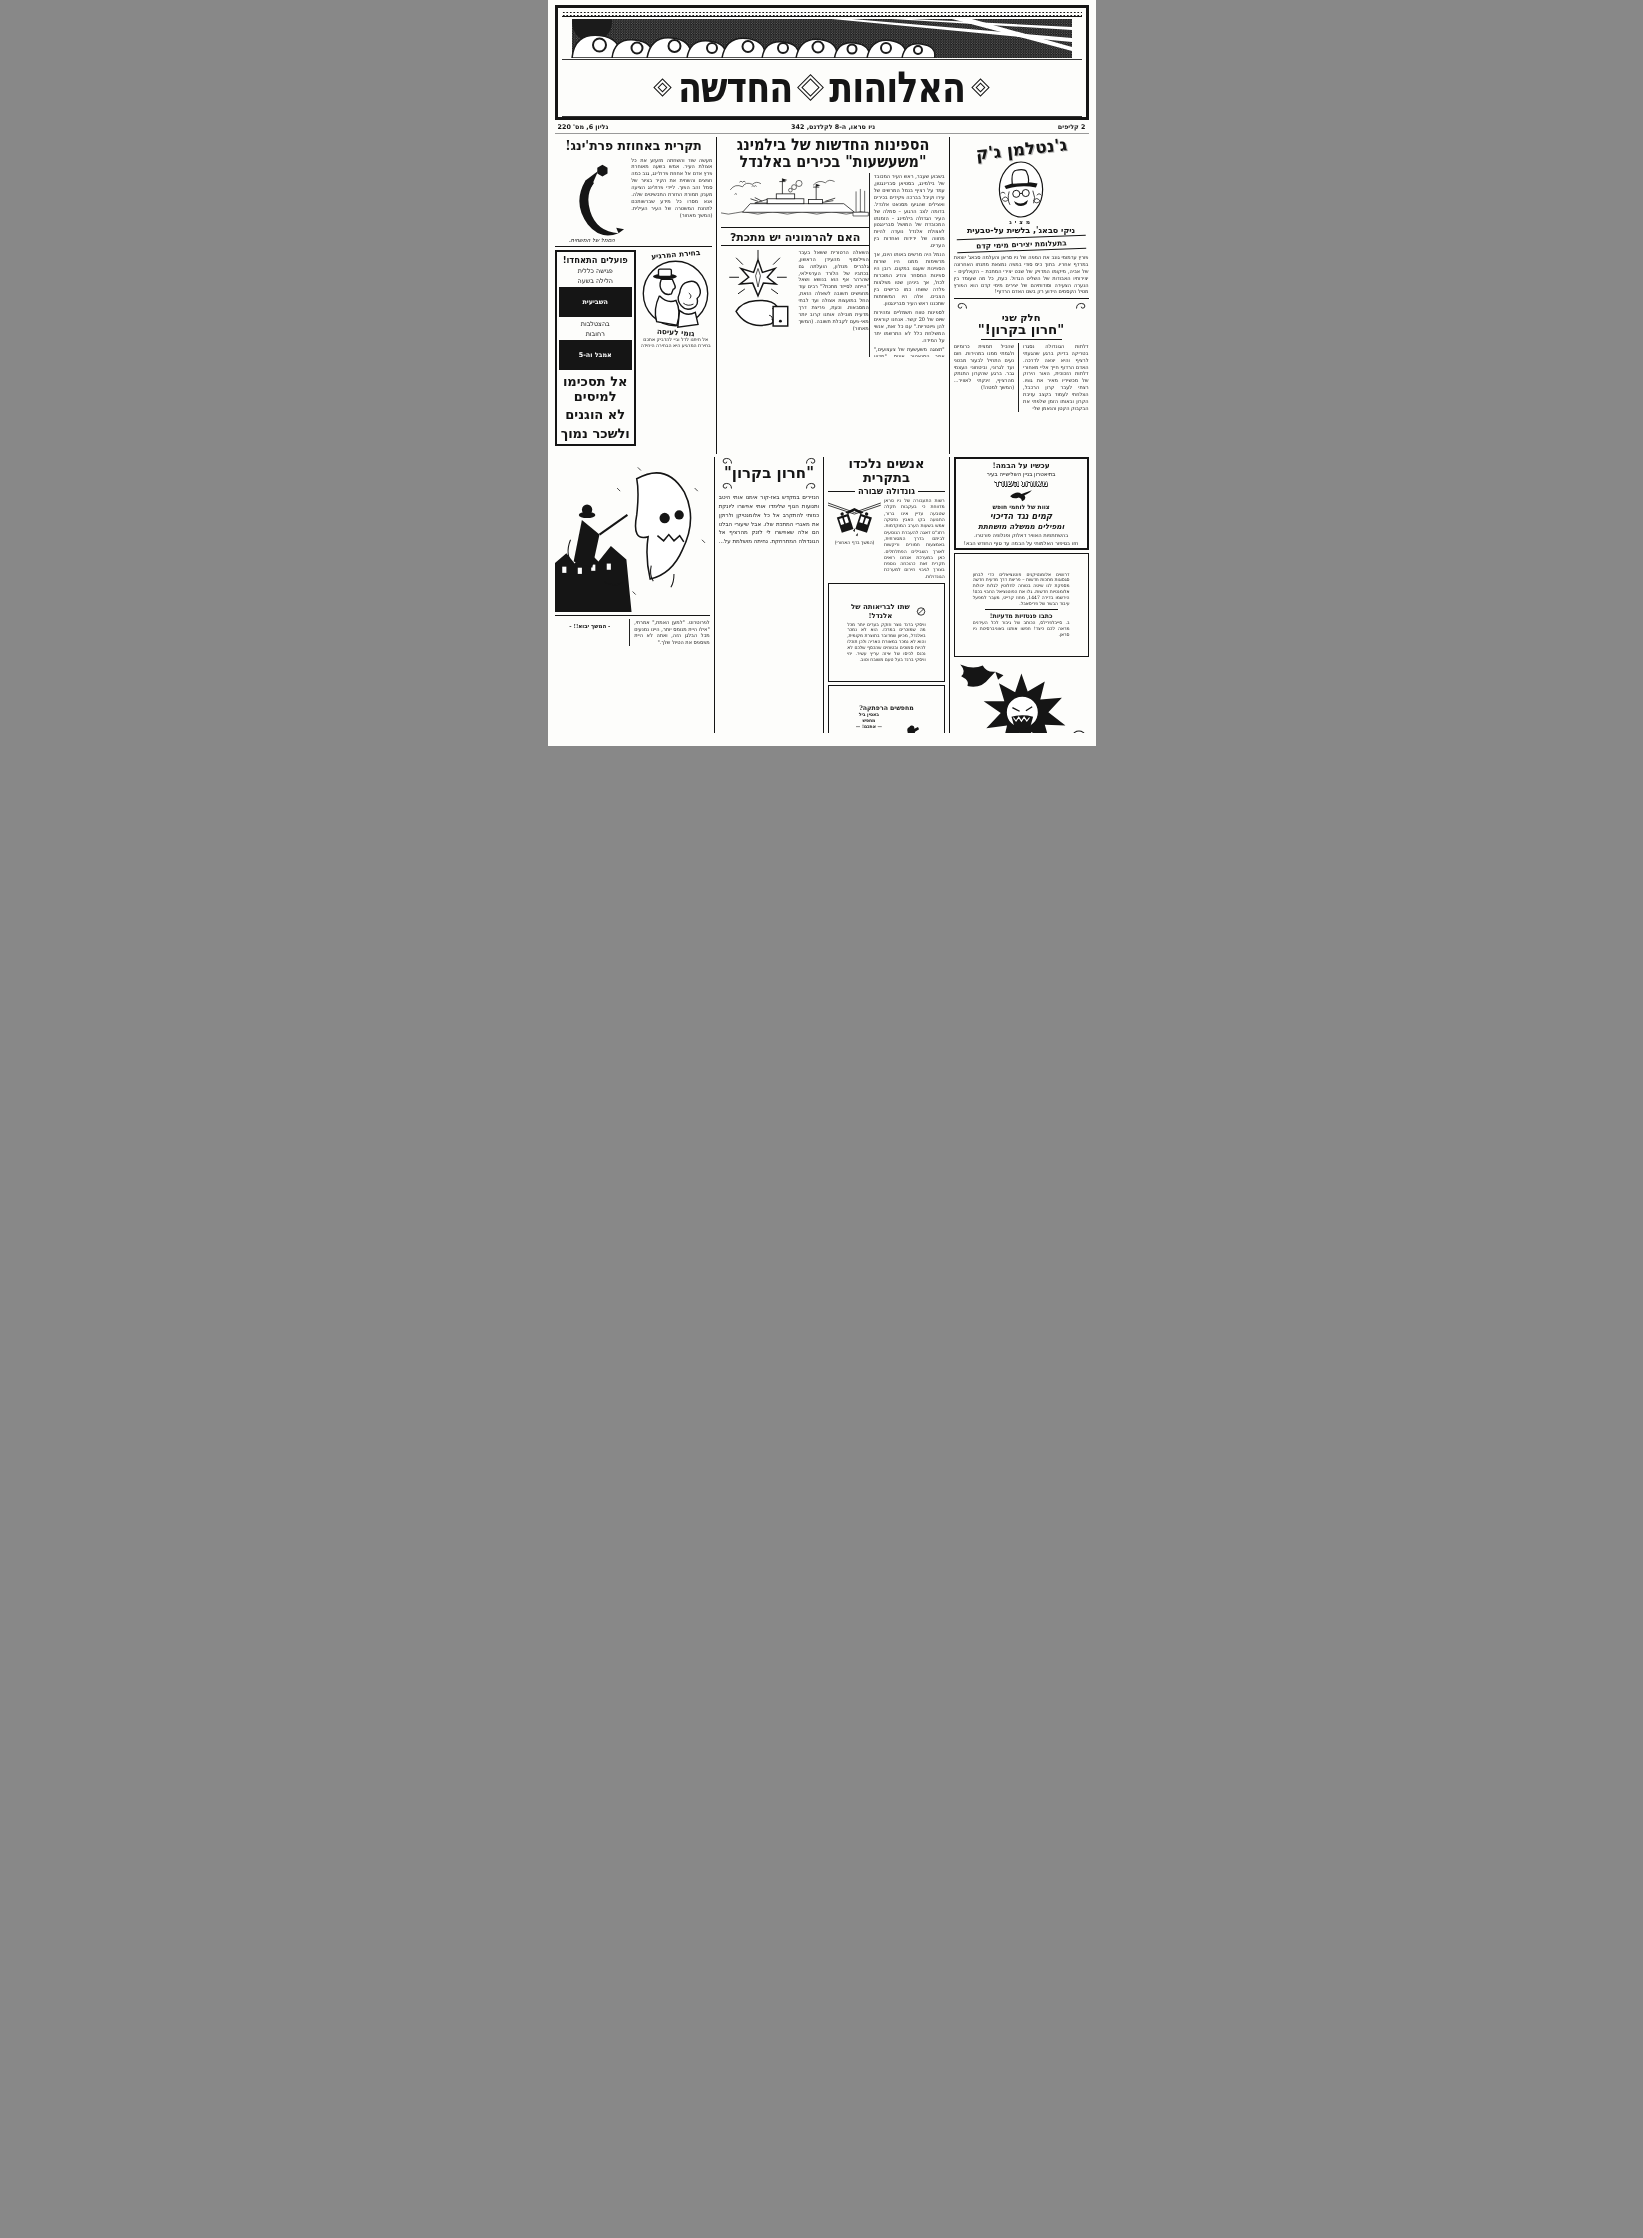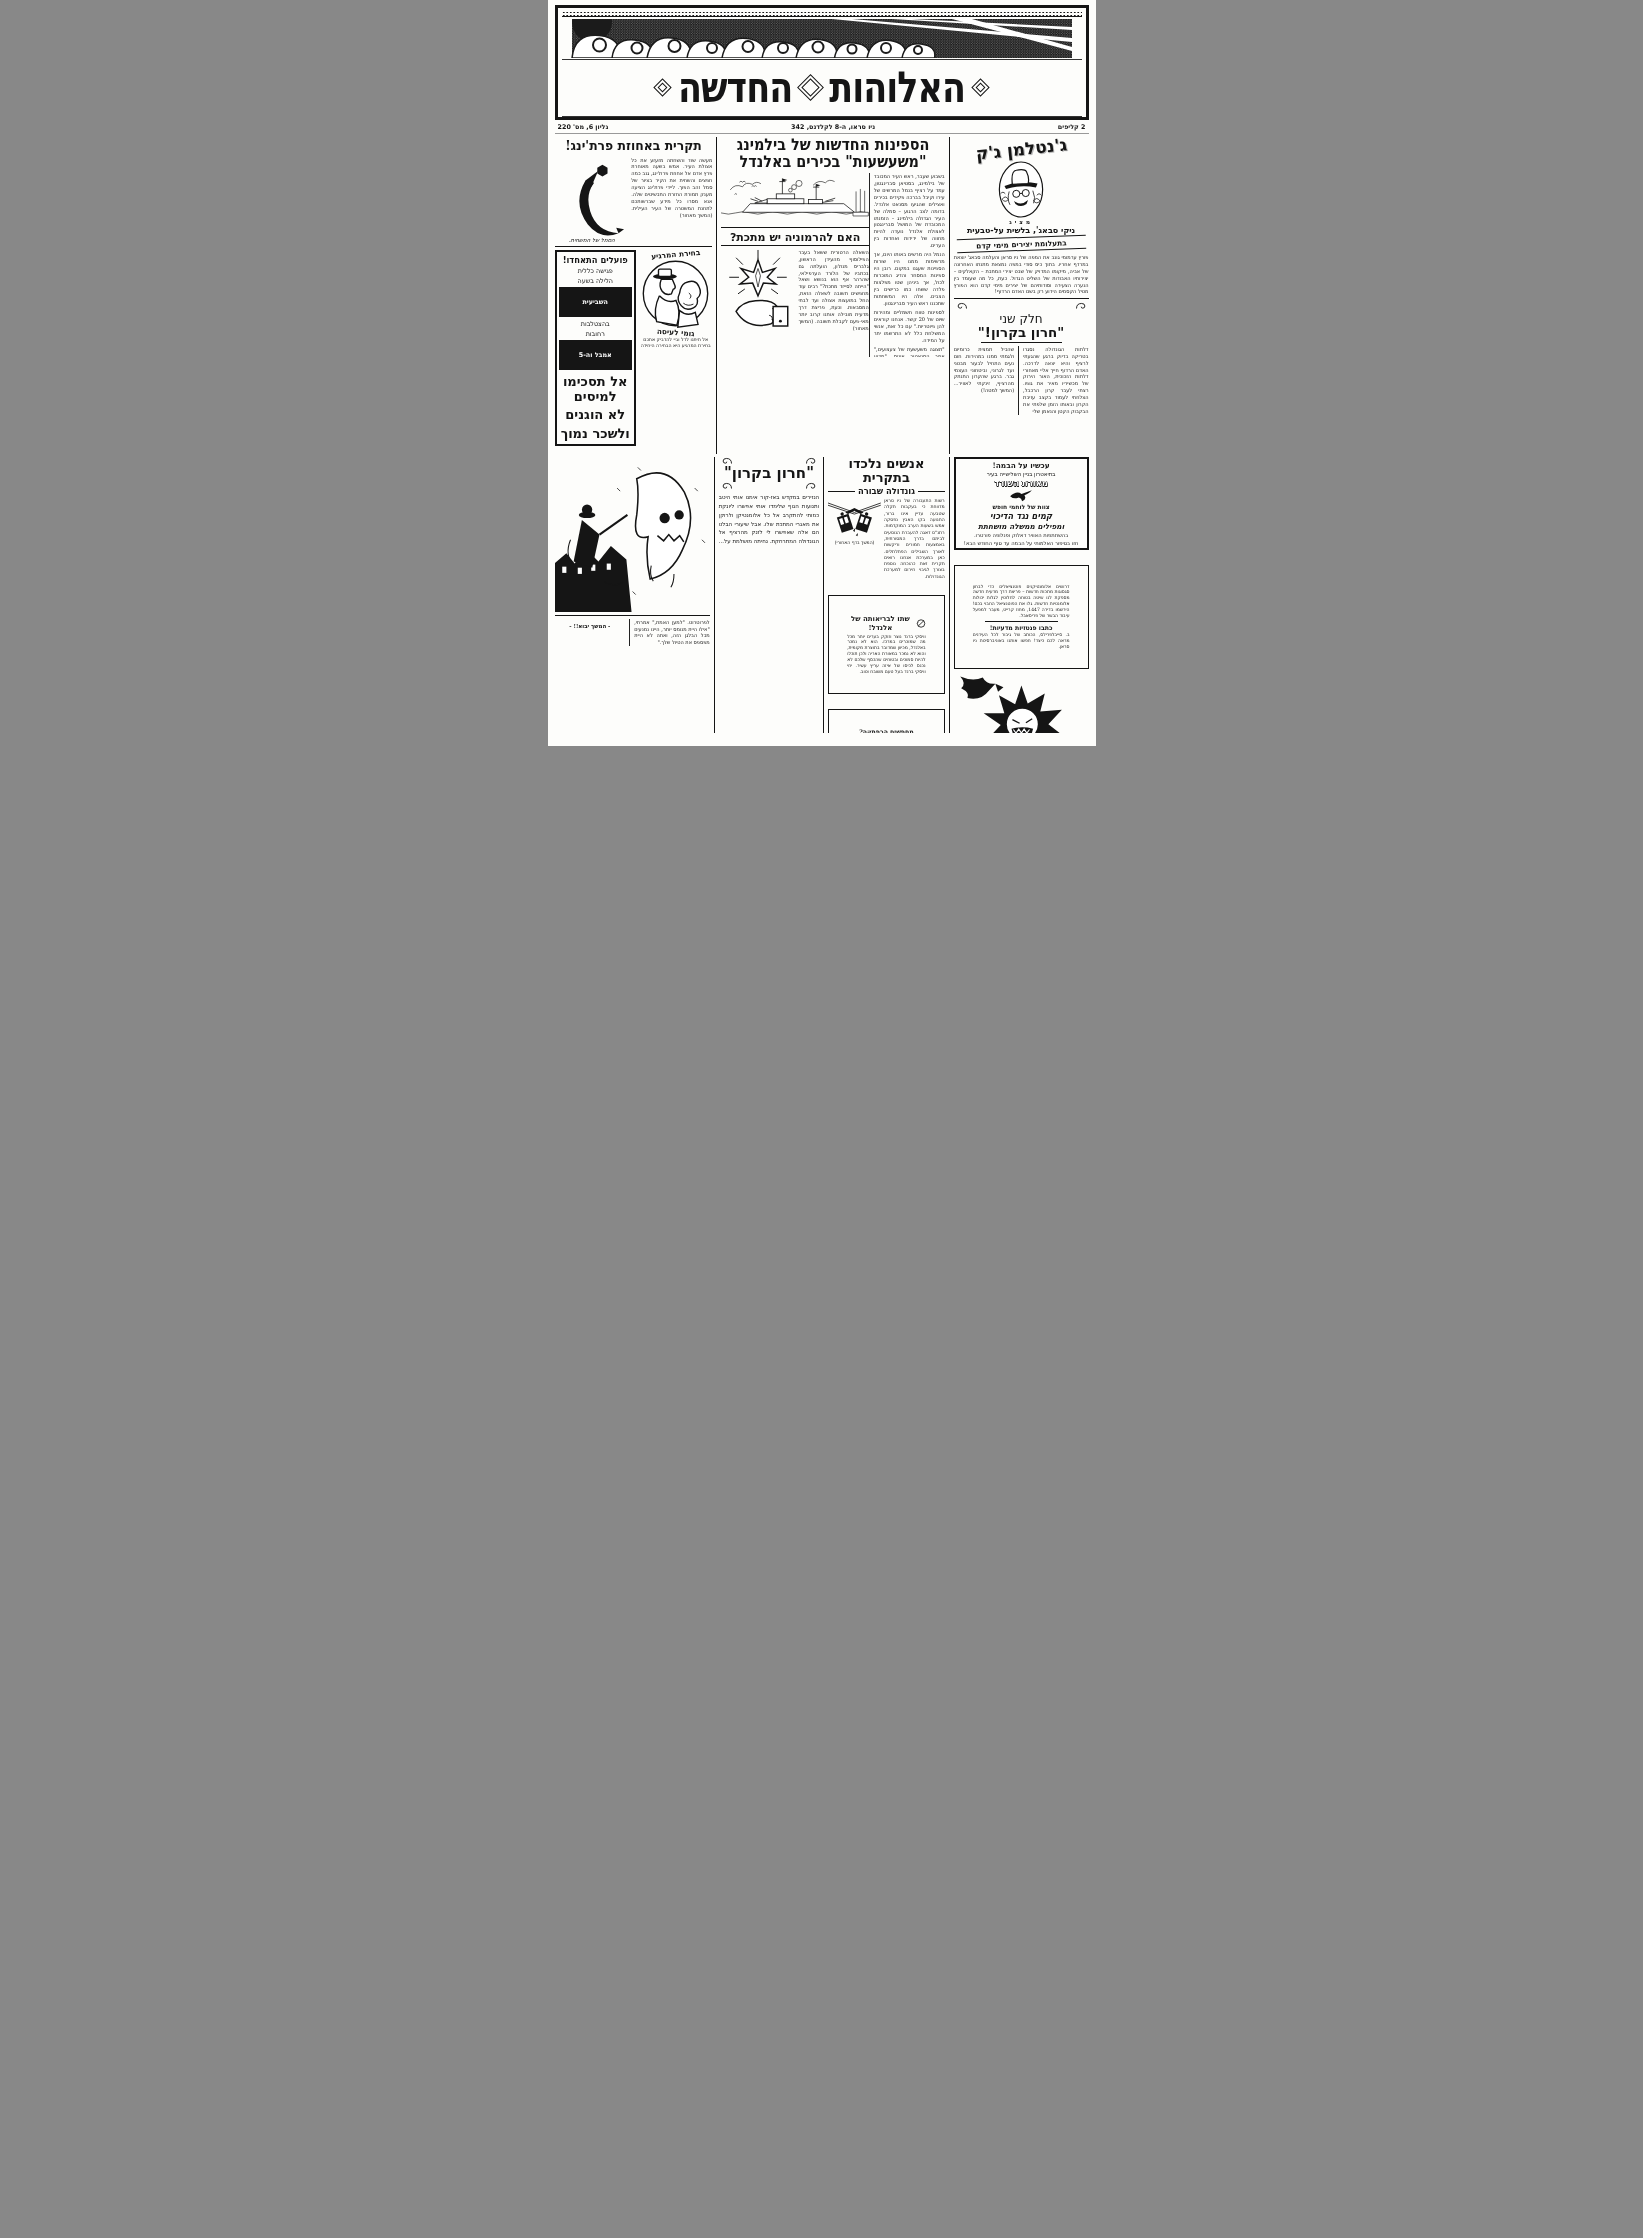--- a/index.html
+++ b/index.html
@@ -29,21 +29,21 @@
   .bt{font-size:5px; line-height:1.38; text-align:justify;}
   .bt p{margin-bottom:2.5px;}
   .hr{border-top:0.7px solid var(--ink); margin:3px 0;}
   .hr.dbl{border-top:1.5px double var(--ink);}
   
   .gj-title{font-family:"DejaVu Sans",sans-serif; font-weight:900; font-size:17px; transform:rotate(-6deg); text-align:center; text-shadow:1px 1px 0 #bbb; margin:2px 7px 1px;}
   .gj-portrait-wrap{display:flex; justify-content:center; align-items:center; gap:3px;}
   .gj-presents{font-size:5.5px; font-weight:bold; text-align:center; letter-spacing:3px;}
   .gj-sub{font-family:"DejaVu Sans",sans-serif; font-weight:900; font-size:8px; text-align:center; margin:1.5px 0;}
   .gj-banner{font-family:"DejaVu Sans",sans-serif; font-weight:900; font-size:7.4px; text-align:center; border-top:1.5px double var(--ink); border-bottom:1.5px double var(--ink); transform:rotate(-2deg); padding:1.5px 0; margin:2px 3px 3px;}
-  .kicker{font-weight:400; font-size:12px; text-align:center; margin-top:2px;}
+  .kicker{font-weight:700; font-size:10px; text-align:center; margin-top:2px;}
   .serial-head{font-family:"DejaVu Sans",sans-serif; font-weight:900; font-size:13.4px; text-align:center; line-height:1.05;}
   .serial-underline{width:60%; margin:1.5px auto 3px; border-top:1px solid var(--ink);}
   .twocol{display:grid; grid-template-columns:1fr 1fr; gap:4px;}
   .twocol > div + div{border-right:0.5px solid #222; padding-right:4px;}
   .ornrow{display:flex; justify-content:space-between; padding:0 2px; height:8px;}
   
   .ships-grid{display:grid; grid-template-columns:34% 66%; height:184px; overflow:hidden;}
   .headline-xl{font-family:"DejaVu Sans",sans-serif; font-weight:900; font-size:14.4px; line-height:1.1; text-align:center; transform:scaleY(1.1); margin:1px 0 4px;}
   .harmony-head{font-family:"DejaVu Sans",sans-serif; font-weight:900; font-size:11px; text-align:center; border-bottom:1px solid var(--ink); padding-bottom:1.5px; margin-bottom:2.5px;}
   .row{display:flex; gap:3px;}
@@ -62,21 +62,21 @@
   .gum small{font-size:4.7px; display:block; line-height:1.3;}
   
   .theater{border:1px solid var(--ink); outline:0.5px solid var(--ink); outline-offset:-2.5px; padding:3px 2.5px; text-align:center;}
   .th-now{font-weight:900; font-size:7.4px;}
   .th-venue{font-size:5.5px; margin-top:1px;}
   .th-show{font-family:"DejaVu Sans",sans-serif; font-weight:900; font-size:8.4px; color:#fff; text-shadow:-0.5px 0 var(--ink),0.5px 0 var(--ink),0 -0.5px var(--ink),0 0.5px var(--ink),0.5px 0.5px var(--ink),-0.5px -0.5px var(--ink); margin:1px 0;}
   .th-team{font-size:6px; font-weight:bold; margin-top:1px;}
   .th-slog1{font-family:"DejaVu Sans",sans-serif; font-weight:900; font-size:8.4px; font-style:italic; margin-top:1px;}
   .th-slog2{font-family:"DejaVu Sans",sans-serif; font-weight:900; font-size:7.4px; font-style:italic; margin-top:1px;}
   .th-cast,.th-close{font-size:5.2px; margin-top:1.5px;}
-  .smallbox{border:0.7px solid var(--ink); padding:18px; margin-top:15px;}
+  .smallbox{border:0.7px solid var(--ink); padding:18px; margin-top:3px;}
   .sb-head{font-weight:900; font-size:6.2px; text-align:center; margin-bottom:1.5px;}
   .mini{font-size:4.5px; line-height:1.3; text-align:justify;}
   
   .gon-head{font-family:"DejaVu Sans",sans-serif; font-weight:900; font-size:13px; text-align:center; line-height:1.15;}
   .flank{display:flex; align-items:center; gap:3px; font-family:"DejaVu Sans",sans-serif; font-weight:900; font-size:8.4px;}
   .flank::before,.flank::after{content:""; flex:1; border-top:1px solid var(--ink);}
   .capt{font-size:4.5px; text-align:center; margin-top:0.5px;}
   .lion-capt{font-family:"DejaVu Sans",sans-serif; font-weight:900; font-size:6.4px; text-align:center; margin-top:1px;}
   .serial-big{font-family:"DejaVu Sans",sans-serif; font-weight:900; font-size:15px; text-align:center; line-height:1.05; margin:1px 0;}
   .endmark{font-weight:bold; font-size:5.5px; text-align:center; margin-top:4px;}

